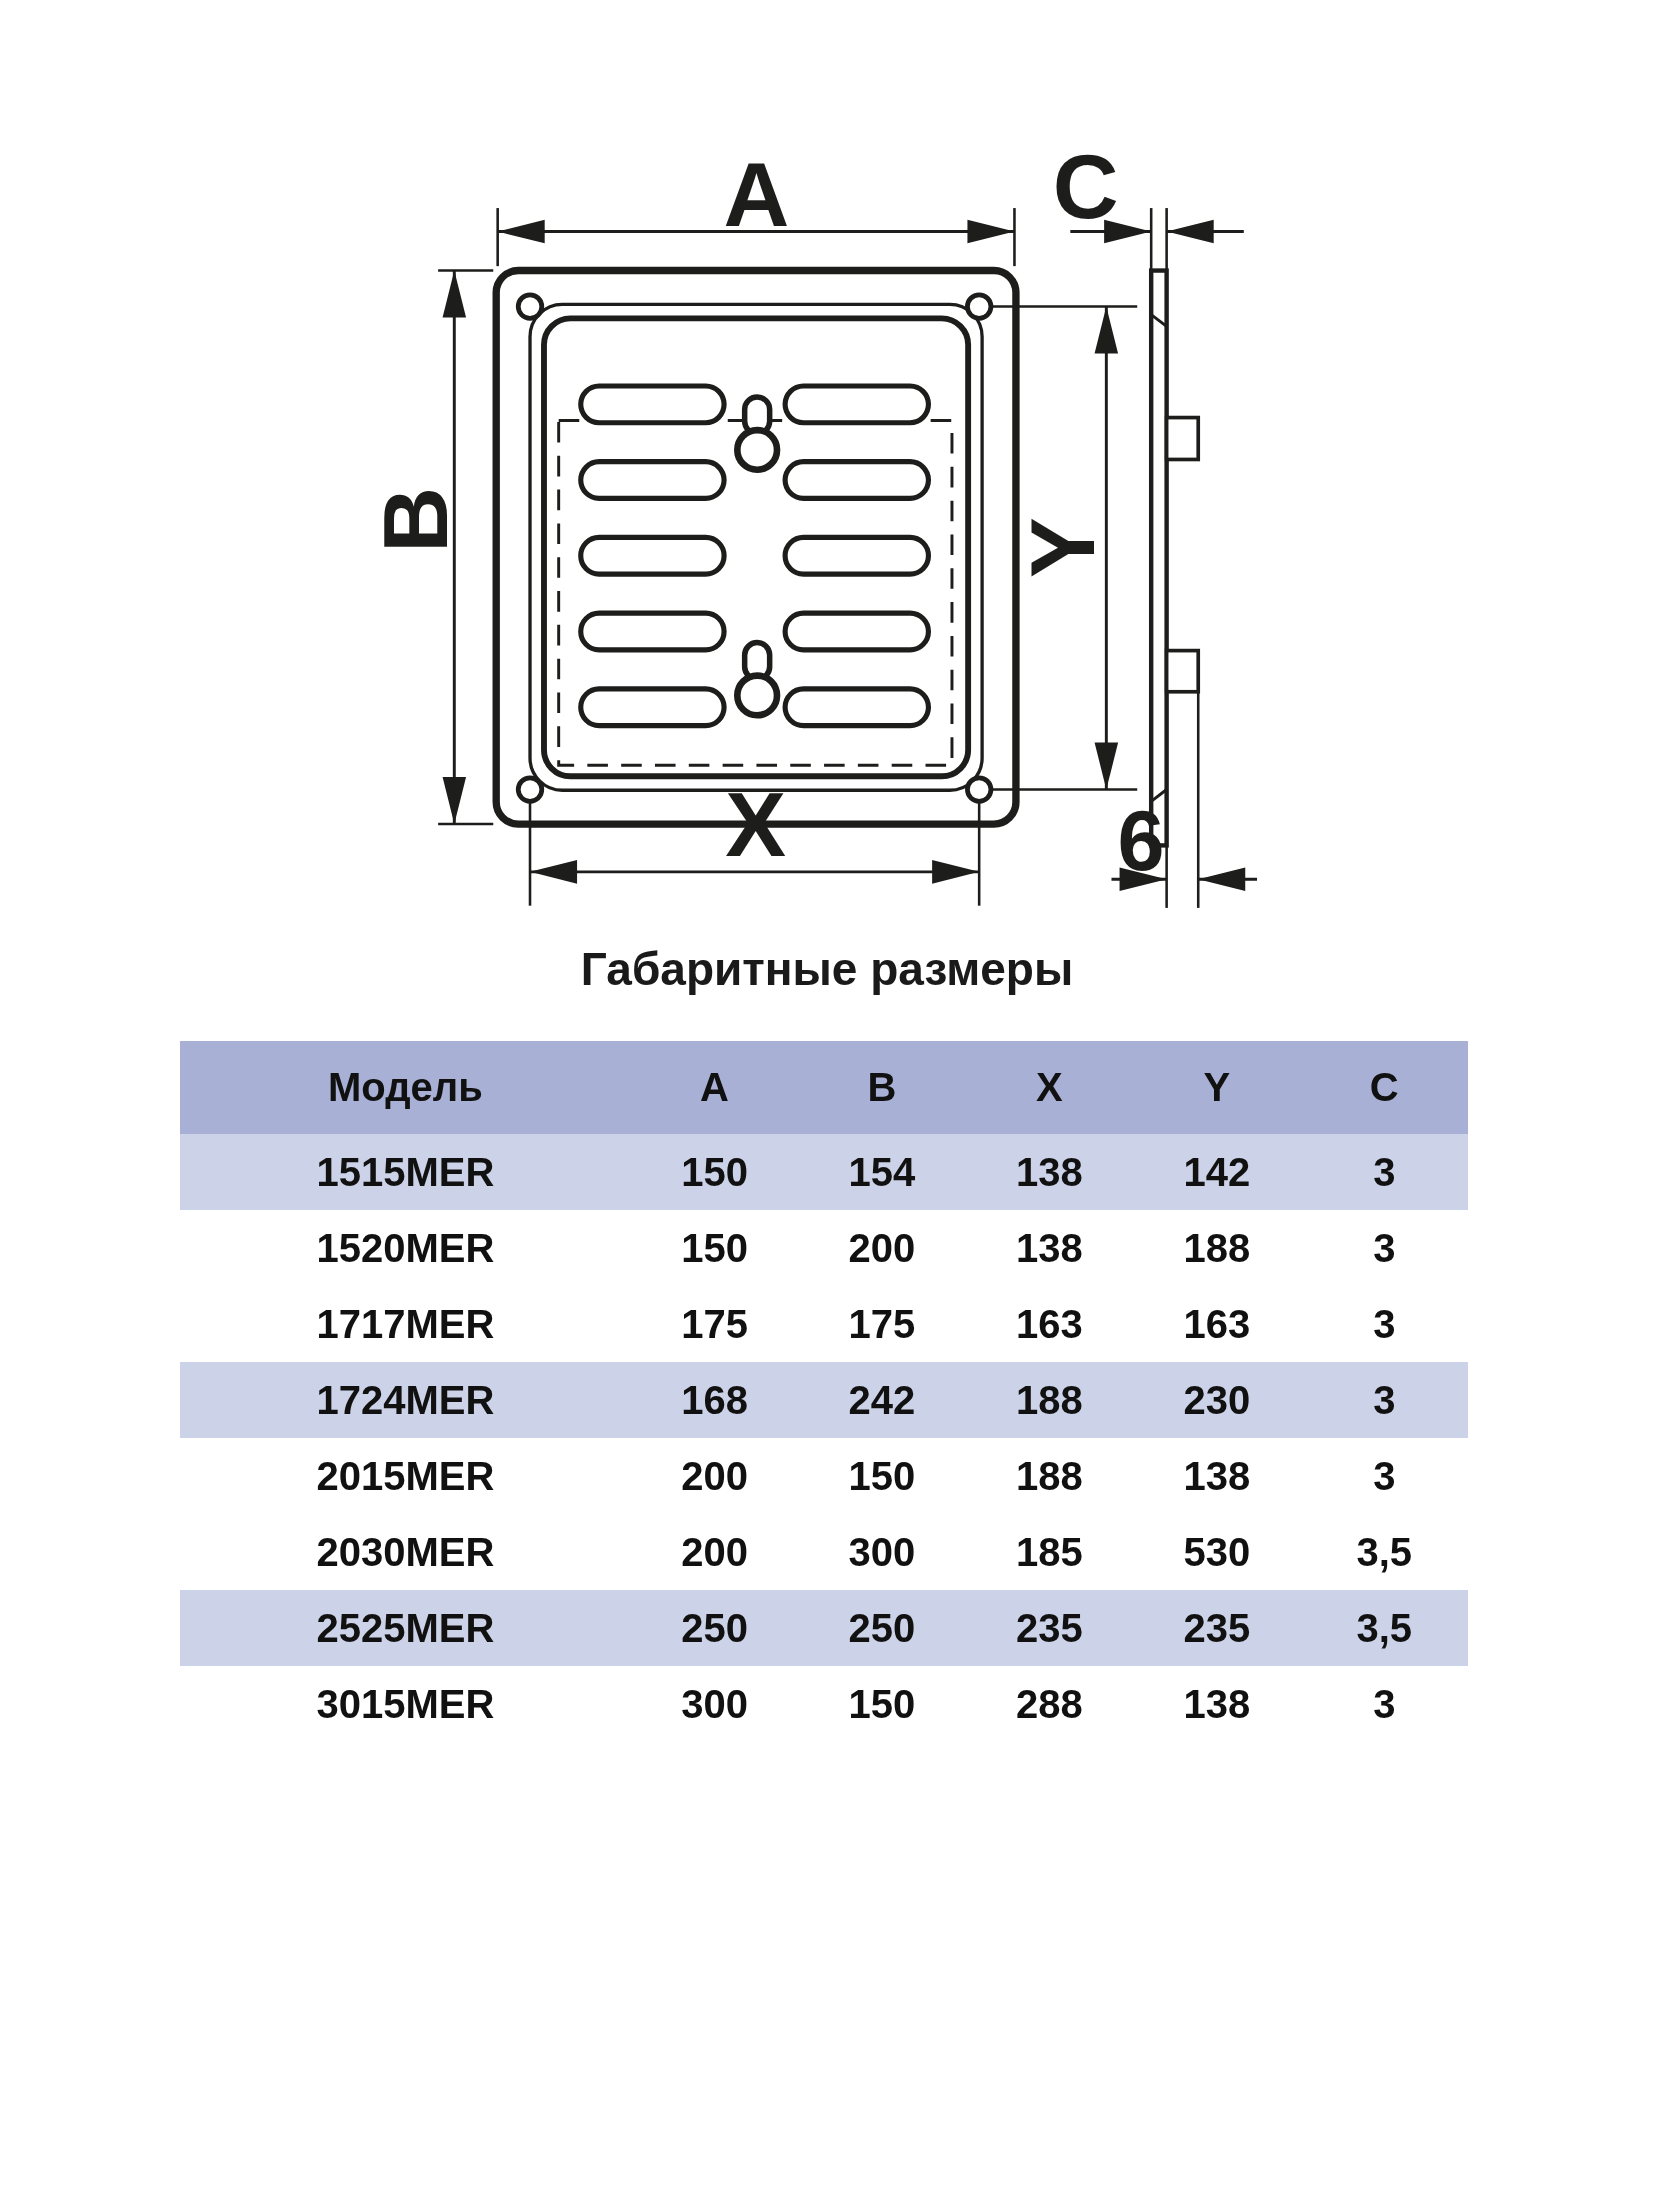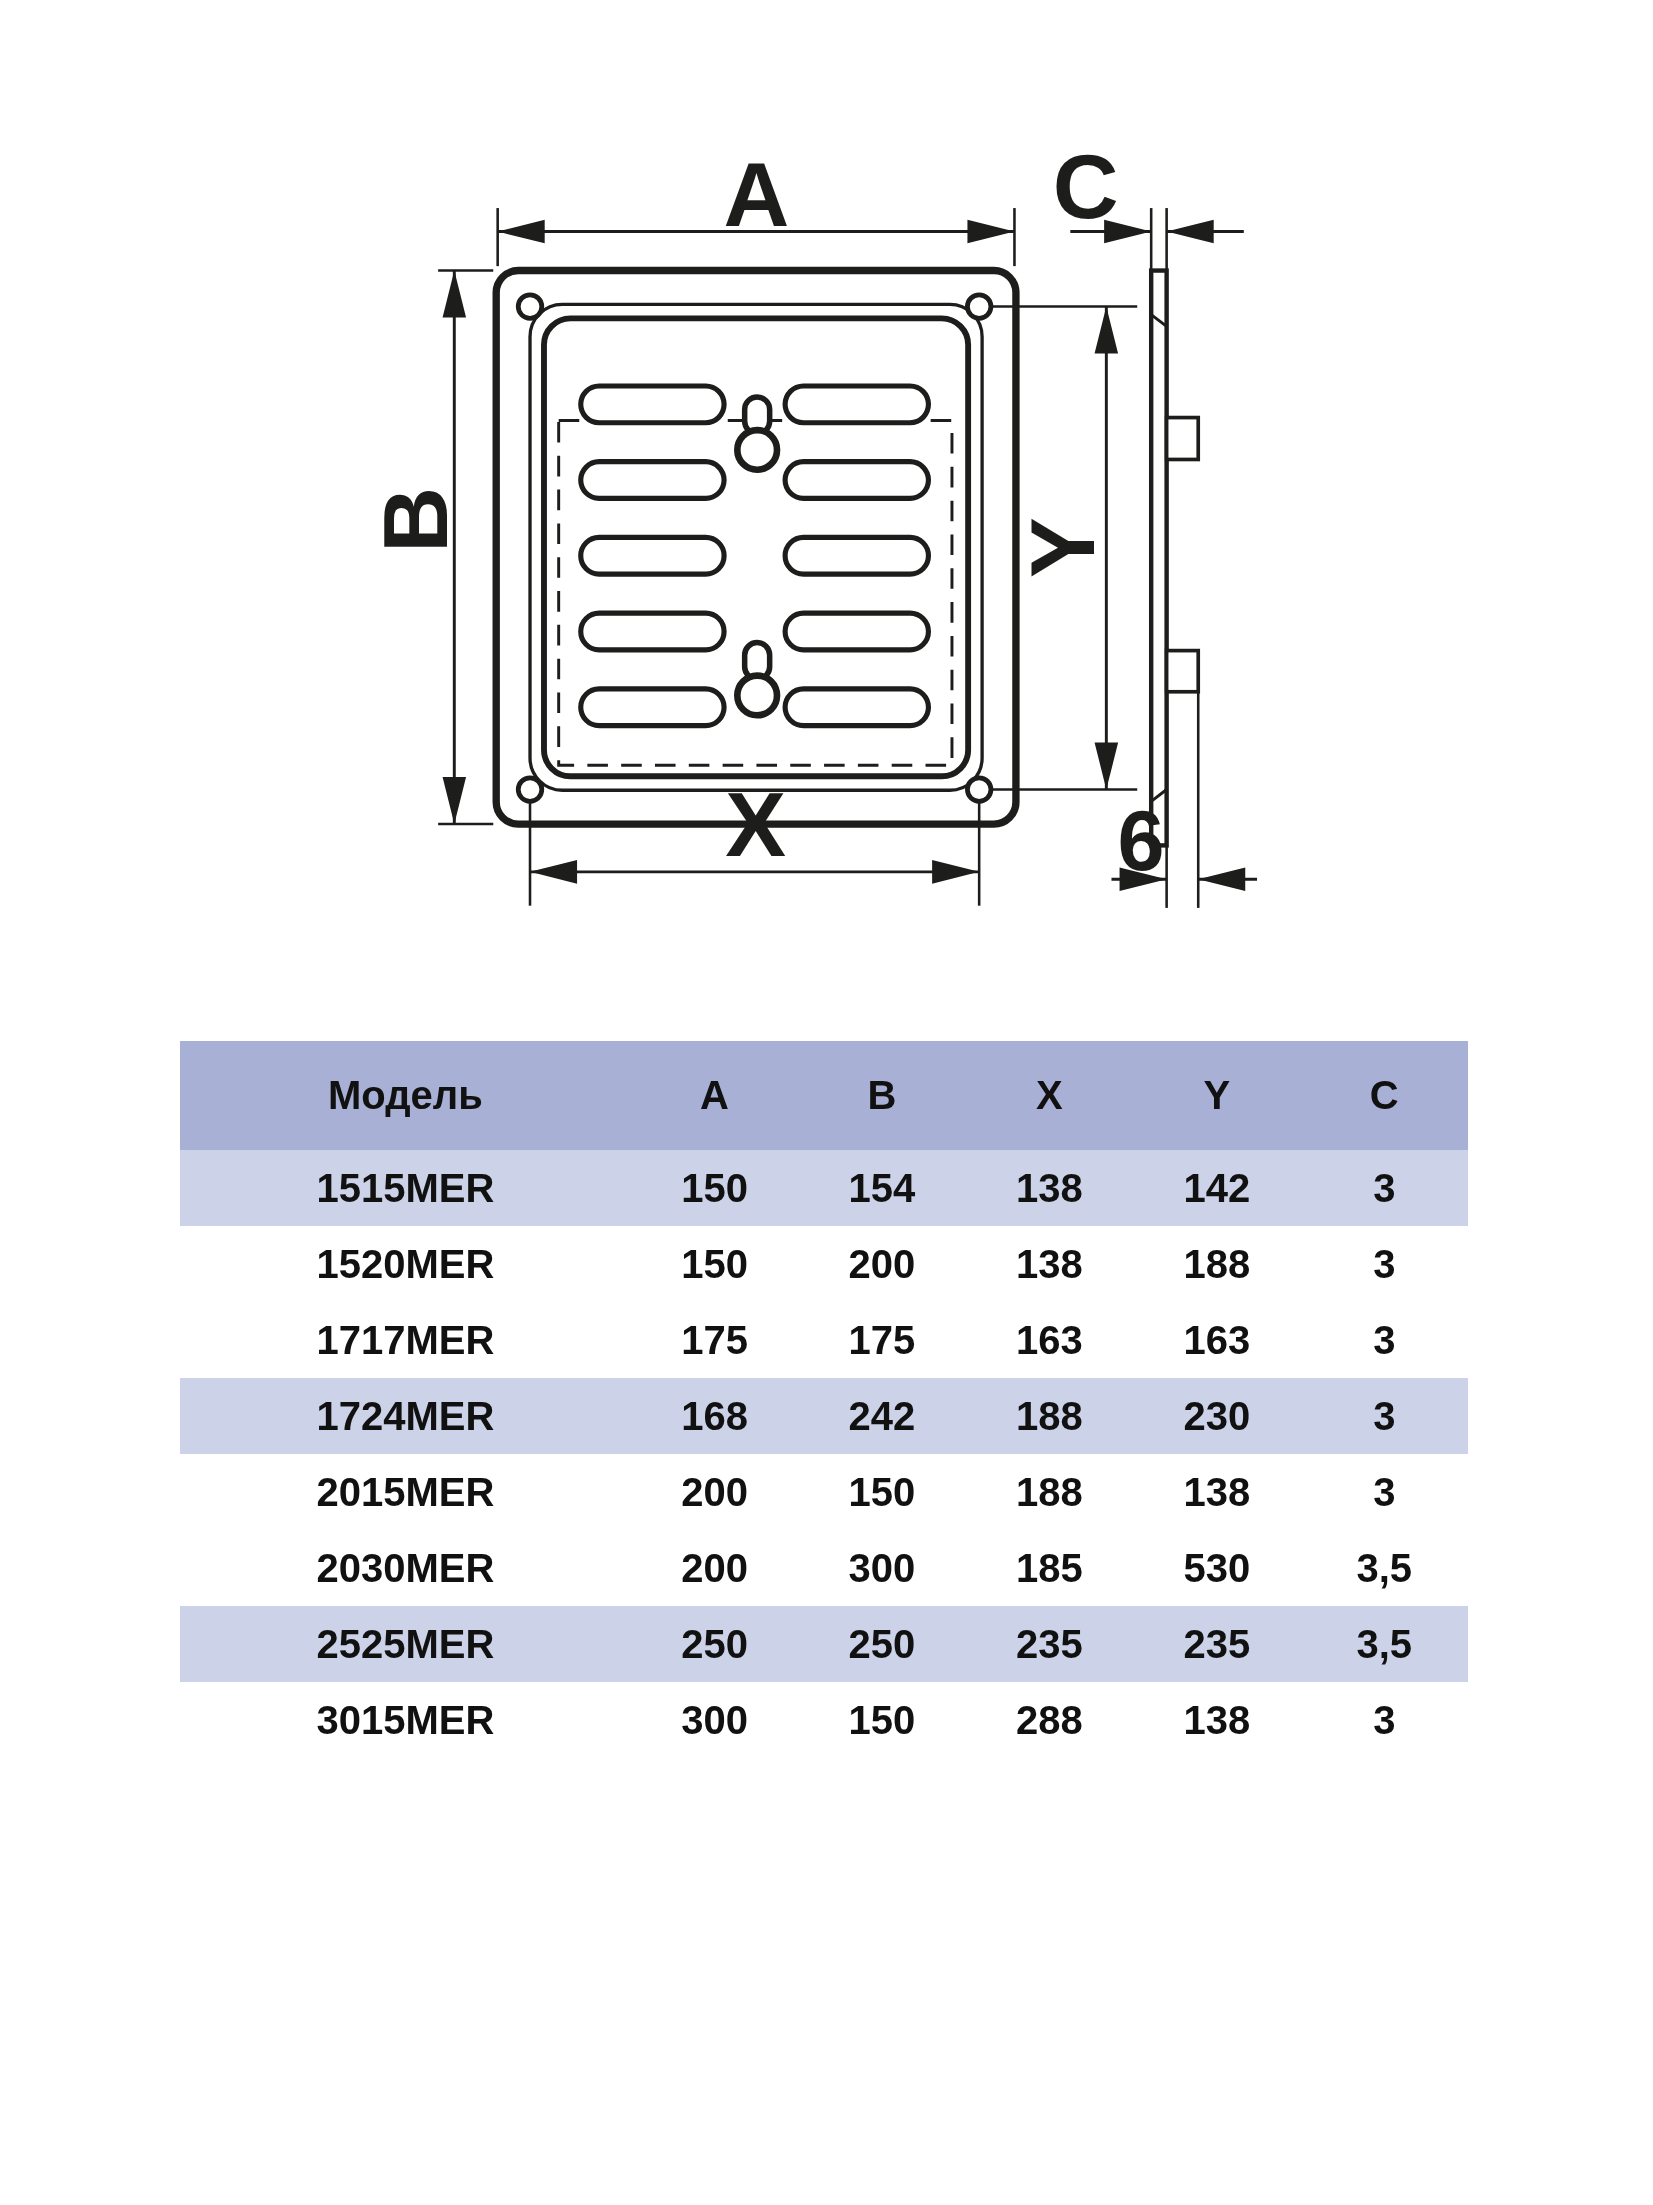--- a/index.html
+++ b/index.html
@@ -5,21 +5,21 @@
   html,body{margin:0;padding:0;background:#fff;}
   .canvas{position:relative;width:1654px;height:2205px;background:#fff;overflow:hidden;
           font-family:"Liberation Sans",sans-serif;color:#111;}
   svg text{font-family:"Liberation Sans",sans-serif;font-weight:bold;fill:#1d1d1b;}
   .page-title{position:absolute;top:944px;left:0;width:1654px;text-align:center;
               font-size:46px;font-weight:700;color:#1a1a1a;line-height:51px;}
   .dim-table{position:absolute;top:1041px;left:180px;width:1288px;}
   table{border-collapse:collapse;width:100%;table-layout:fixed;}
   th,td{text-align:center;vertical-align:middle;font-weight:700;color:#111;
         font-size:40px;padding:0;border:none;}
-  thead th{height:109px;background:var(--header-bg,#a8b1d5);margin-left:6px;}
+  thead th{height:93px;background:var(--header-bg,#a8b1d5);margin-left:6px;}
   tbody td{height:76px;background:#ffffff;}
   tbody tr.stripe td{background:var(--stripe-bg,#ccd2e7);}
 </style>
 </head>
 <body>
 
 <div class="canvas">
 
   <svg style="position:absolute;top:0;left:0;" width="1654" height="941" viewBox="0 0 2250 1280">
 
@@ -117,20 +117,21 @@
       <line x1="1587" y1="1150" x2="1587" y2="1235" stroke-width="3.5"></line>
       <line x1="1630" y1="941" x2="1630" y2="1235" stroke-width="3.5"></line>
       <line x1="1512" y1="1196" x2="1587" y2="1196" stroke-width="4"></line>
       <line x1="1630" y1="1196" x2="1710" y2="1196" stroke-width="4"></line>
       <polygon points="1587,1196 1523,1180 1523,1212" fill="#1d1d1b" stroke="none"></polygon>
       <polygon points="1630,1196 1694,1180 1694,1212" fill="#1d1d1b" stroke="none"></polygon>
     </g>
     <text x="1552" y="1184" font-size="115" text-anchor="middle" stroke="none">6</text>
   </svg>
 
+  <div class="page-title">Габаритные размеры</div>
 
   <div class="dim-table">
     <table>
       <colgroup>
         <col style="width:35%">
           <col style="width:13%">
           <col style="width:13%">
         <col style="width:13%">
           <col style="width:13%">
           <col style="width:13%">

